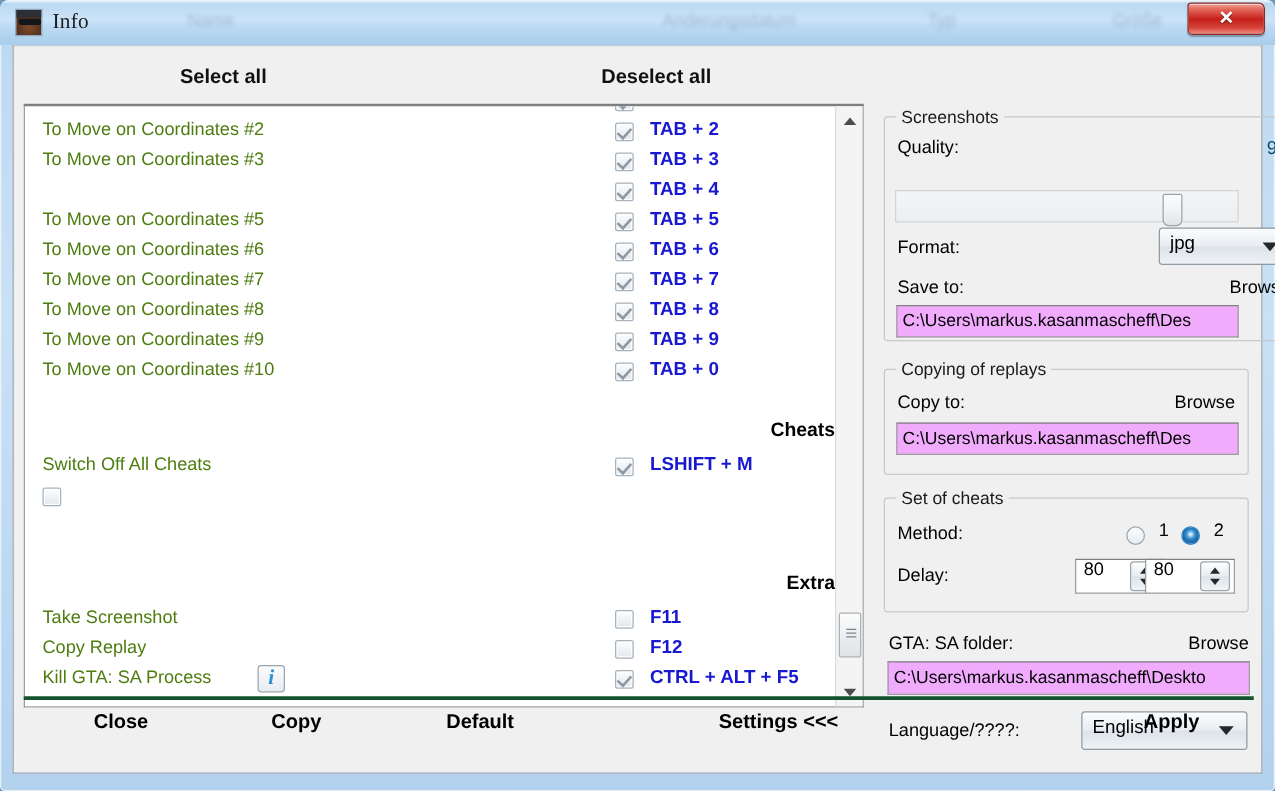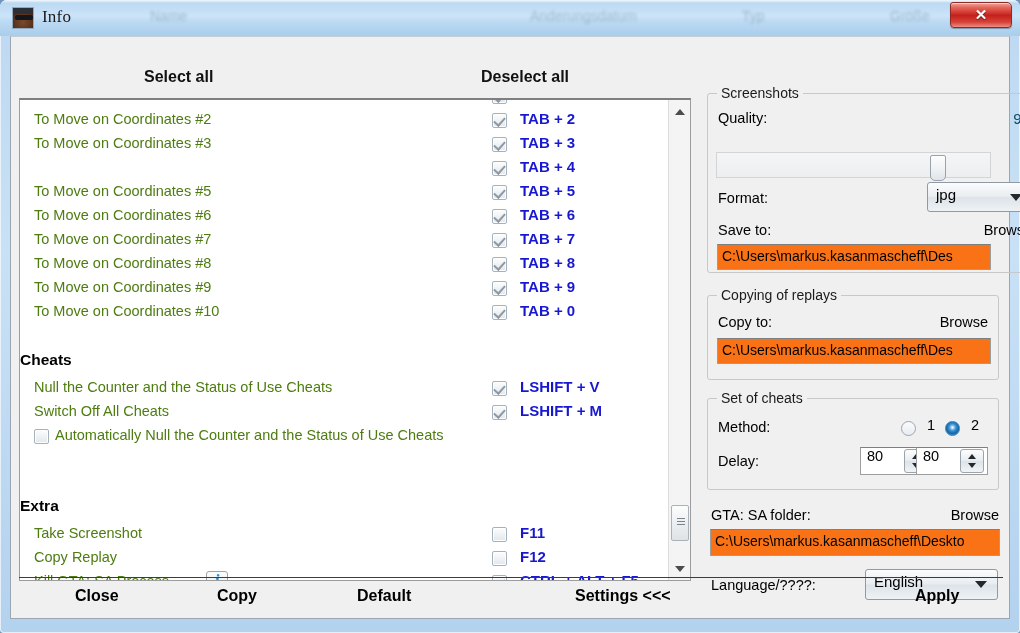--- a/index.html
+++ b/index.html
@@ -79,21 +79,21 @@
     position: absolute;
     left: 10px; top: 36px;
     width: 1000px; height: 583px;
     background: #f0f0f0;
     border: 1px solid #9aa6b2;
     border-top: 1px solid #c3cdd6;
   }
 
   
   #left-pane {
-    position: absolute; left: 8px; top: 19px;
+    position: absolute; left: 8px; top: 4px;
     width: 672px; height: 530px;
   }
   #select-header {
     position: relative; height: 42px;
     background: #f0f0f0;
   }
   #select-all-label, #deselect-all-label {
     position: absolute; top: 12px;
     font-size: 16px; font-weight: bold; color: #111;
     cursor: pointer;
@@ -128,21 +128,21 @@
     white-space: nowrap;
   }
   .row .cb {
     position: absolute; left: 472px; top: 4px;
   }
   .section-title {
     position: relative; height: 30px;
   }
   .section-title span {
     position: absolute; left: 0; right: 0; top: 4px;
-    text-align: left;
+    text-align: right;
     font-size: 15.5px; font-weight: bold; color: #000;
   }
   .spacer { height: 22px; }
 
   
   .chk {
     display: inline-block;
     width: 15px; height: 15px;
     border: 1px solid #a5b2bd;
     background: linear-gradient(180deg,#fdfdfd 0%,#eef1f4 55%,#e2e7ec 100%);
@@ -247,21 +247,21 @@
     position: absolute;
     font-size: 15px; color: #0c4a6e;
   }
   .browse {
     position: absolute;
     font-size: 14.5px; color: #000;
     cursor: pointer;
   }
   .textbox {
     position: absolute;
-    background: #f97316;
+    background: #f0abfc;
     border: 1px solid #9d9d9d;
     border-top-color: #7f7f7f;
     font-size: 14px;
     color: #000;
     padding: 3px 2px 0 4px;
     white-space: nowrap;
     overflow: hidden;
     cursor: text;
   }
   .combo {
@@ -342,23 +342,23 @@
     position: absolute; left: 7px;
     width: 0; height: 0;
     border-left: 4px solid transparent;
     border-right: 4px solid transparent;
   }
   .spin-btns i.up { top: 4px; border-bottom: 5px solid #23282d; }
   .spin-btns i.dn { bottom: 4px; border-top: 5px solid #23282d; }
 
   
   #button-bar {
-    position: absolute; left: 8px; bottom: 1px;
+    position: absolute; left: 8px; bottom: 21px;
     width: 984px; height: 40px;
-    border-top: 1px solid #14532d;
+    border-top: 3px solid #14532d;
     text-align: right;
   }
   .bottom-btn {
     position: absolute; top: 9px;
     font-size: 16px; font-weight: bold;
     color: #000;
     cursor: pointer;
     white-space: nowrap;
   }
 </style>
@@ -447,33 +447,27 @@
             <span class="hk">TAB + 0</span>
           </div>
 
           <div class="spacer"></div>
 
           <div class="section-title">
             <span>Cheats</span>
           </div>
 
           <div class="row">
-            <span class="label">Null the Counter and the Status of Use Cheats</span>
-            <span class="cb"><span class="chk checked"></span></span>
-            <span class="hk">LSHIFT + V</span>
-          </div>
-          <div class="row">
             <span class="label">Switch Off All Cheats</span>
             <span class="cb"><span class="chk checked"></span></span>
             <span class="hk">LSHIFT + M</span>
           </div>
 
           <div class="row indent">
             <span class="chk chk-inline"></span>
-            <span class="label">Automatically Null the Counter and the Status of Use Cheats</span>
           </div>
 
           <div class="spacer"></div>
           <div class="spacer"></div>
 
           <div class="section-title">
             <span>Extra</span>
           </div>
 
           <div class="row">

